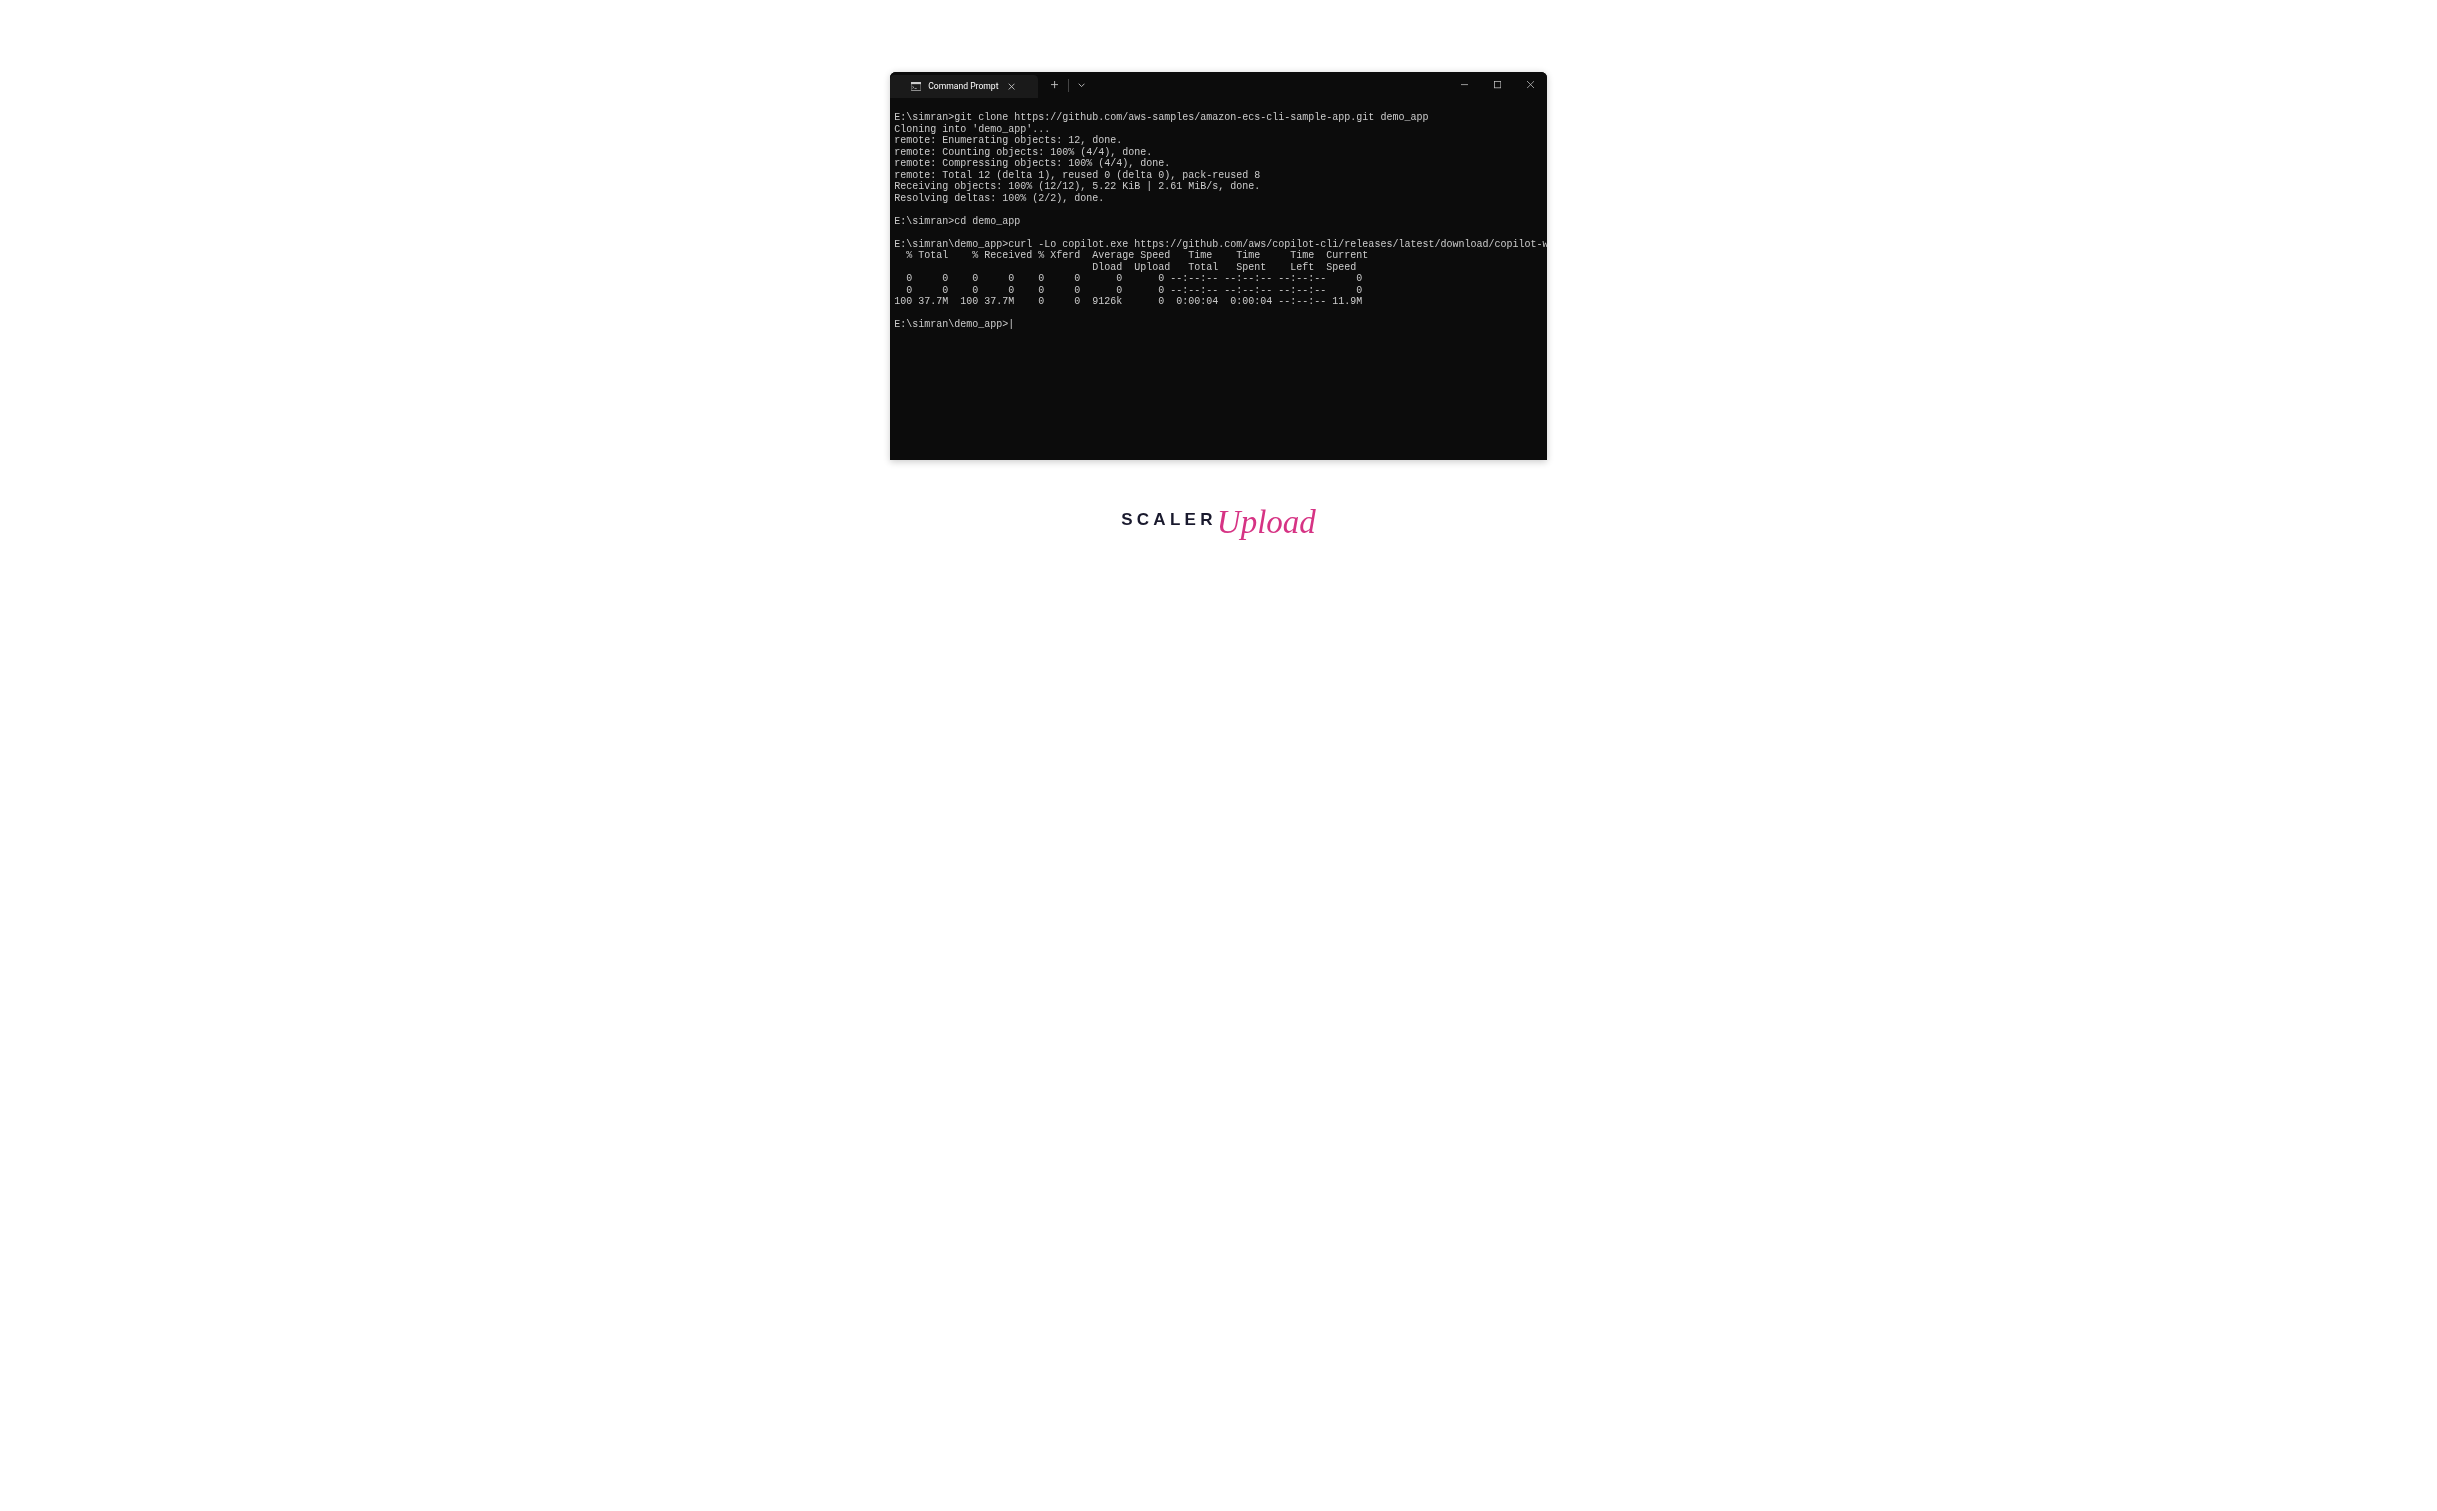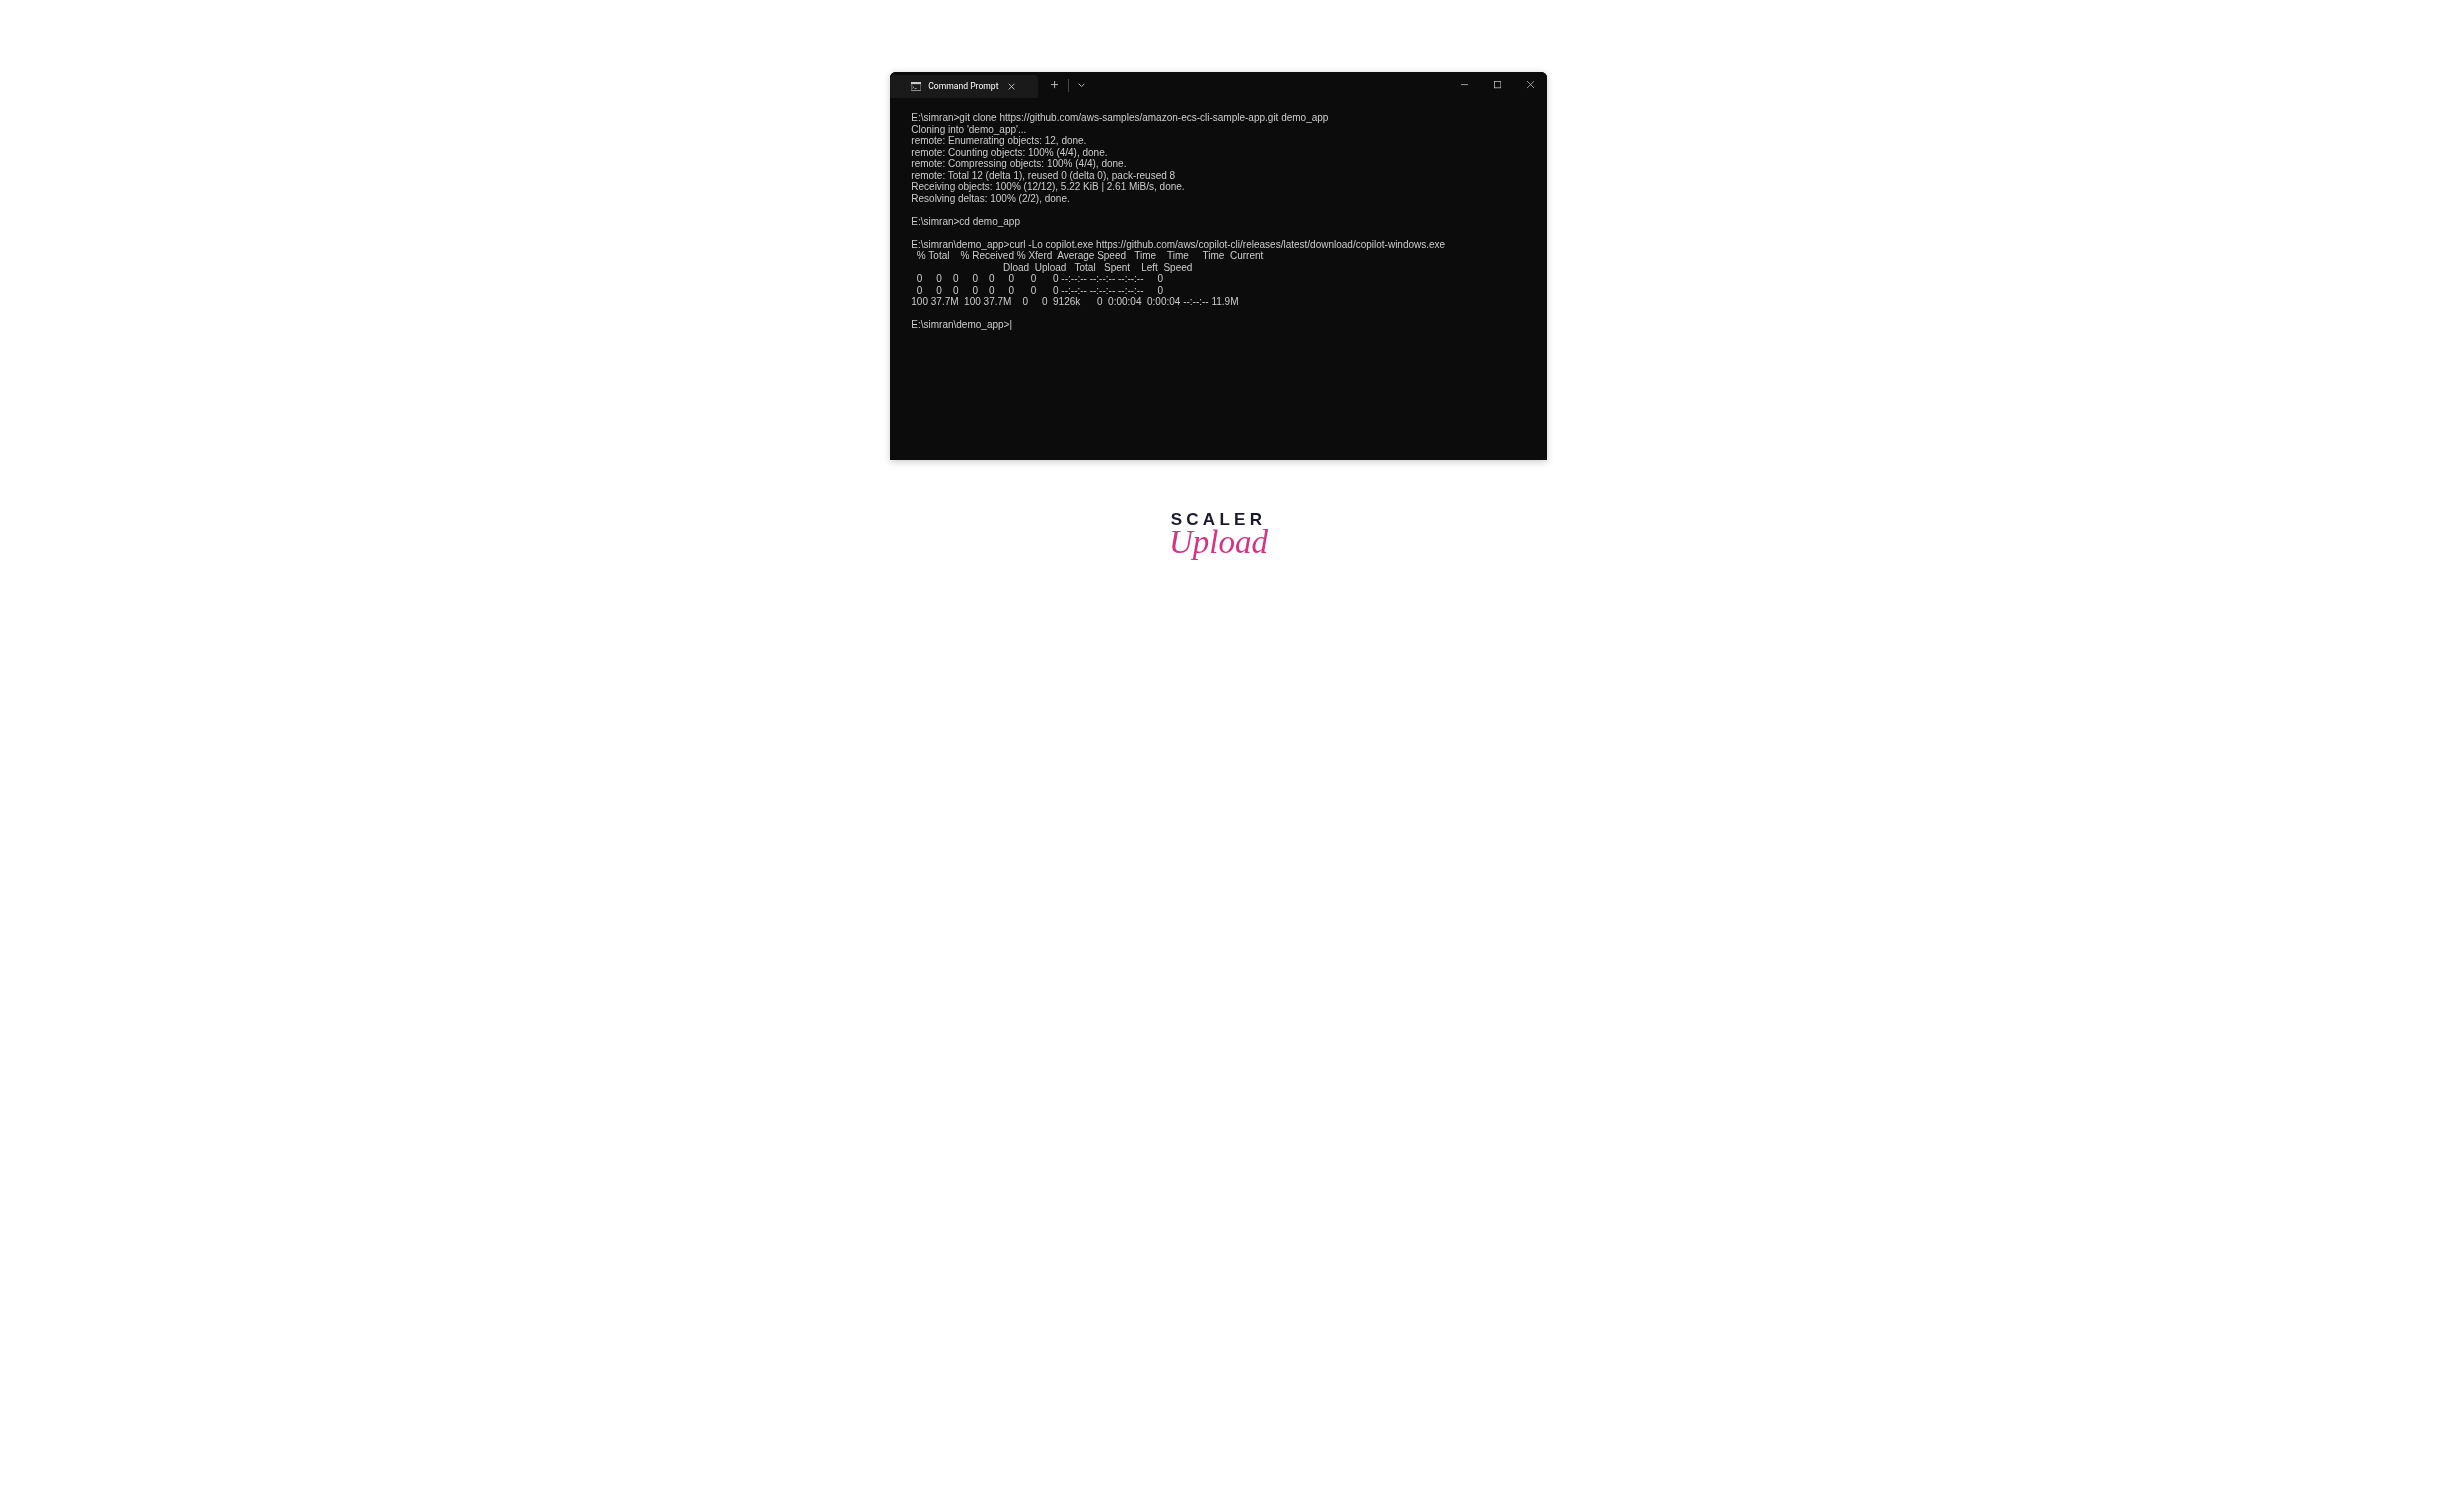--- a/index.html
+++ b/index.html
@@ -111,39 +111,36 @@
       height: 26px;
       display: flex;
       align-items: center;
       justify-content: center;
       color: #ccc;
       cursor: pointer;
     }
 
     .terminal-body {
       padding: 14.3px 4.3px 129px 4.3px;
-      font-family: Liberation Sans, sans-serif;
+      font-family: Liberation Mono, monospace;
       font-size: 10px;
       line-height: 1.15;
       color: #cccccc;
       white-space: pre;
       min-height: 341px;
-      margin-left: 17px;
     }
 
     .terminal-line {
       white-space: pre;
     }
 
     .watermark {
       margin-top: 50px;
       text-align: center;
       display: flex;
-      flex-direction: column;
-      align-items: center;
     }
 
     .watermark-top {
       font-family: "Arial Black", Arial, sans-serif;
       font-size: 17px;
       font-weight: 900;
       letter-spacing: 4.3px;
       color: #1a1a2e;
     }
 

